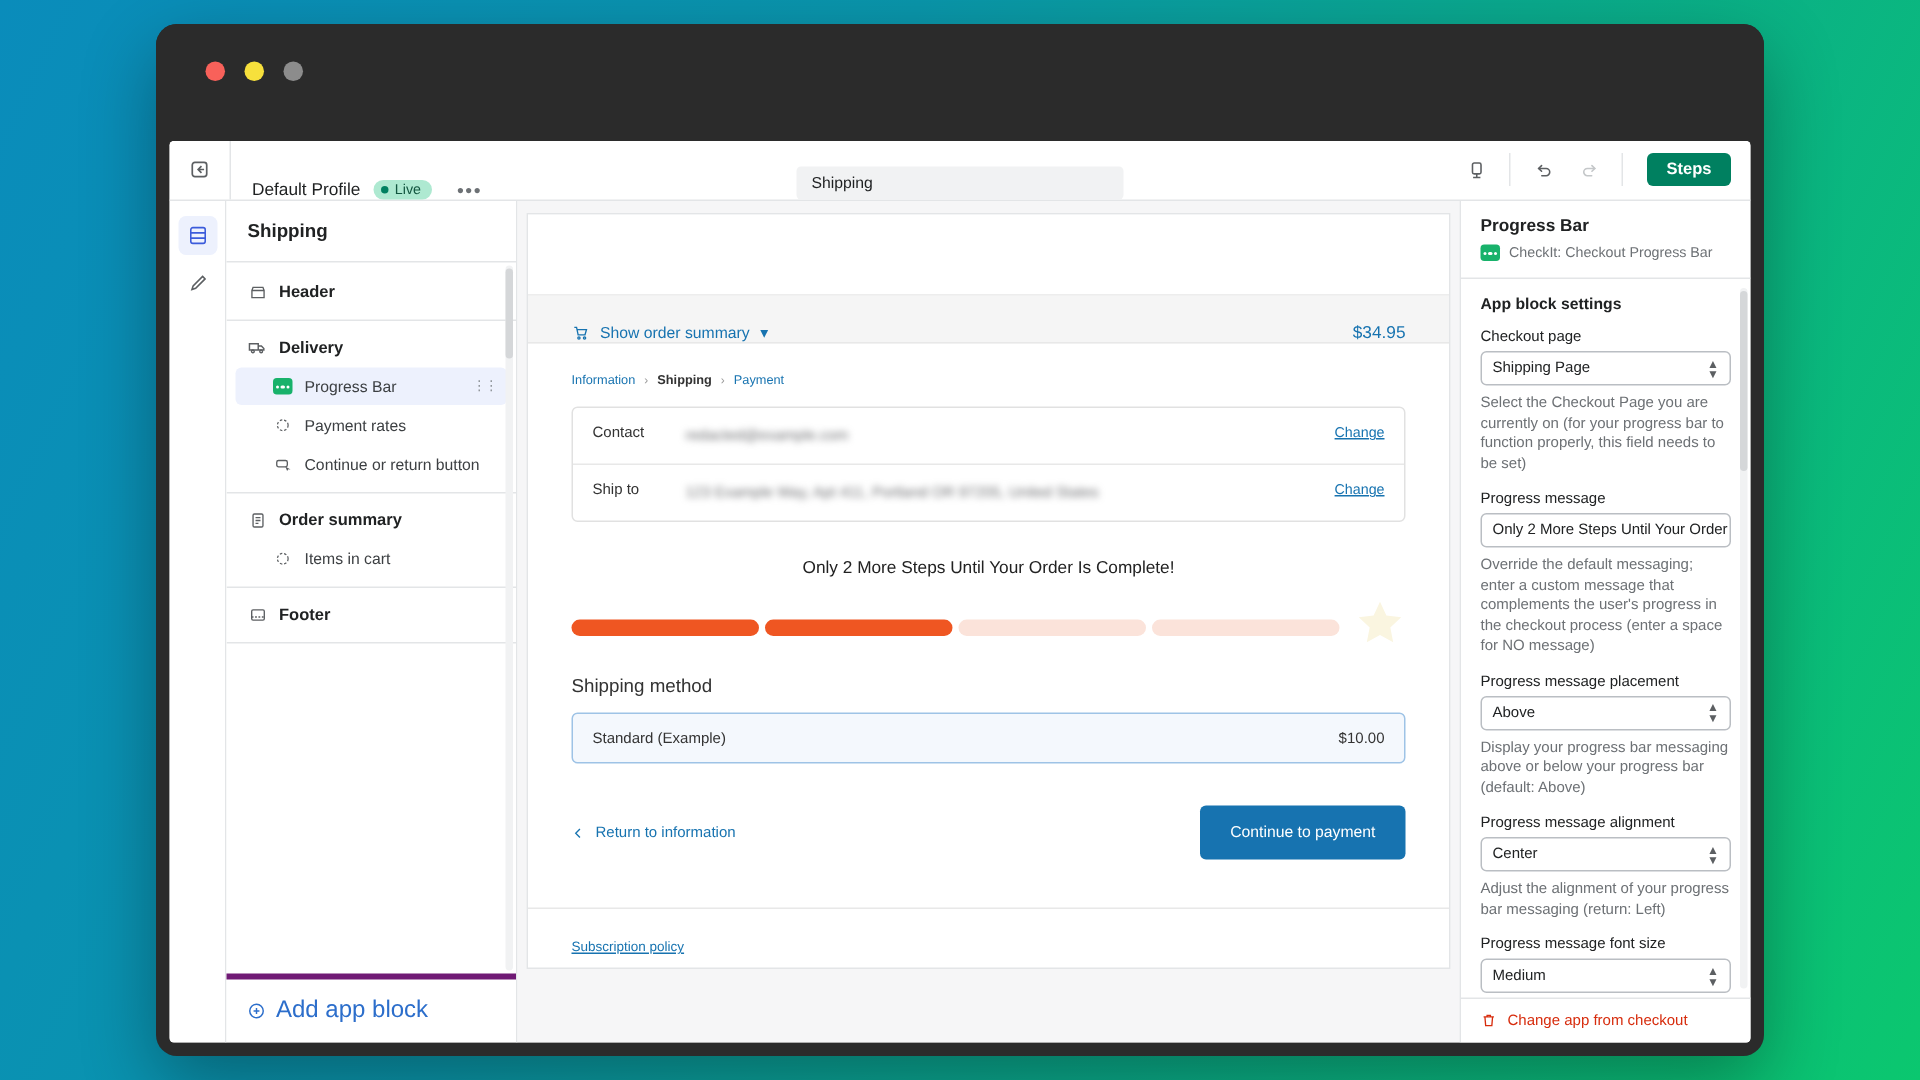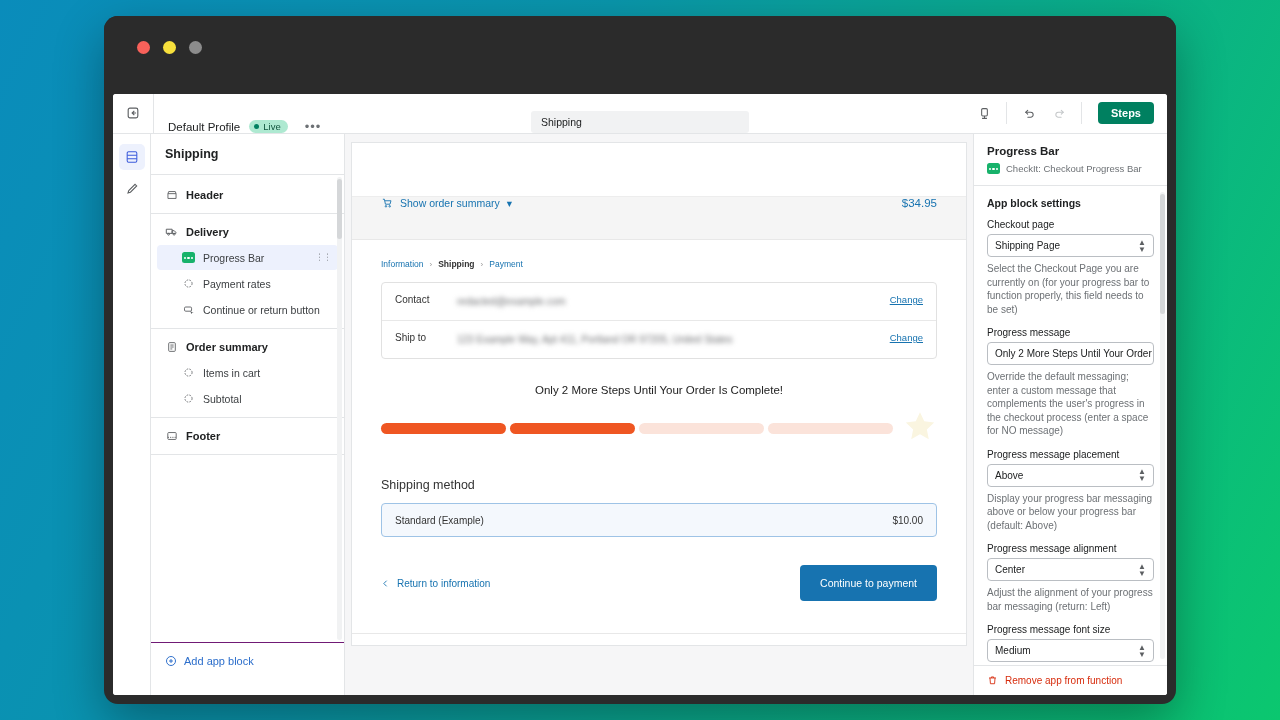--- a/index.html
+++ b/index.html
@@ -122,41 +122,41 @@
   .nav-row.top { font-weight: 600; }
   .nav-row.selected { background: #edf1fd; }
   .nav-ico { width: 13px; height: 13px; display: flex; align-items: center; justify-content: center; color: #5c5f62; flex: 0 0 auto; }
   .app-ico {
     width: 13px; height: 11px; border-radius: 2.5px; background: #18b26b;
     display: flex; align-items: center; justify-content: center; gap: 1px; flex: 0 0 auto;
   }
   .app-ico i { display: block; width: 2.5px; height: 2px; background: #fff; border-radius: 1px; }
   .drag-handle { margin-left: auto; margin-right: 7px; color: #8c9196; font-size: 9px; letter-spacing: -1px; line-height: 5px; cursor: grab; }
   .add-block {
-    border-top: 1px solid #701a75;
+    border-top: 4px solid #701a75;
     display: flex; align-items: center; gap: 7px;
-    padding: 12px 0 28px 14px;
-    font-size: 11px; color: #2c6ecb; cursor: pointer;
+    padding: 12px 0 12px 14px;
+    font-size: 16px; color: #2c6ecb; cursor: pointer;
   }
   .sb-track { position: absolute; right: 2px; top: 2px; width: 5px; bottom: 2px; background: #f1f2f3; border-radius: 3px; }
   .sb-thumb { position: absolute; right: 2px; top: 4px; width: 5px; height: 60px; background: #d5d7d9; border-radius: 3px; }
 
   
   .preview-outer { flex: 1; background: #f6f6f7; display: flex; justify-content: center; padding: 8px 0 0 0; position: relative; }
   .preview {
     width: 616px; height: 504px;
     background: #fff;
     border: 1px solid #e3e5e7;
     overflow: hidden;
     position: relative;
   }
   .pv-blank { height: 53px; background: #fff; }
   .pv-summary {
-    height: 44px; background: #f5f5f5;
-    display: flex; align-items: flex-start; justify-content: space-between;
+    height: 33px; background: #f5f5f5;
+    display: flex; align-items: flex-end; justify-content: space-between;
     padding: 0 29px 0 29px;
     border-top: 1px solid #ededed; border-bottom: 1px solid #e8e8e8;
   }
   .pv-sum-left { display: flex; align-items: center; gap: 7px; font-size: 10.5px; color: #1773b0; cursor: pointer; }
   .pv-total { font-size: 11.5px; color: #1773b0; font-weight: 500; padding-left: 12px; }
   .pv-inner { padding: 19px 29px 0 29px; }
   .crumbs { display: flex; align-items: center; gap: 6px; font-size: 8.5px; }
   .crumbs a { color: #1773b0; text-decoration: none; cursor: pointer; }
   .crumbs .cur { color: #333; font-weight: 600; }
   .crumbs .sep { color: #999; font-size: 8px; }
@@ -165,21 +165,21 @@
   .info-row + .info-row { border-top: 1px solid #e8e8e8; }
   .info-label { width: 52px; font-size: 10px; color: #333; flex: 0 0 auto; }
   .info-val { flex: 1; font-size: 10px; color: #6f7073; filter: blur(2.6px); line-height: 15px; user-select: none; }
   .info-change { font-size: 9.5px; color: #1773b0; text-decoration: underline; cursor: pointer; flex: 0 0 auto; }
 
   .prog-msg { text-align: center; font-size: 11.5px; color: #222; margin-top: 25px; font-weight: 500; }
   .prog-bar { display: flex; align-items: center; gap: 4px; margin-top: 14px; }
   .seg { height: 11px; border-radius: 6px; flex: 1; }
   .star { margin-left: 6px; flex: 0 0 auto; }
 
-  .ship-head { font-size: 12.5px; color: #333; margin-top: 31px; }
+  .ship-head { font-size: 12.5px; color: #333; margin-top: 13px; }
   .ship-opt {
     margin-top: 11px; height: 34px;
     border: 1px solid #9ec3e6; border-radius: 4px; background: #f4f8fd;
     display: flex; align-items: center; justify-content: space-between;
     padding: 0 13px; font-size: 10px; color: #333; cursor: pointer;
   }
   .pv-actions { display: flex; align-items: center; justify-content: space-between; margin-top: 28px; padding-bottom: 32px; }
   .ret-link { display: flex; align-items: center; gap: 7px; font-size: 10px; color: #1773b0; cursor: pointer; }
   .cta {
     background: #1773b0; color: #fff; border: none;
@@ -358,28 +358,20 @@
                   <span>Order summary</span>
                 </div>
                 <div class="nav-row sub">
                   <span class="nav-ico">
                     <svg width="11" height="11" viewBox="0 0 16 16" fill="none" stroke="currentColor" stroke-width="1.2" stroke-dasharray="2.4 1.8">
                       <circle cx="8" cy="8" r="5.2"></circle>
                     </svg>
                   </span>
                   <span>Items in cart</span>
                 </div>
-                <div class="nav-row sub">
-                  <span class="nav-ico">
-                    <svg width="11" height="11" viewBox="0 0 16 16" fill="none" stroke="currentColor" stroke-width="1.2" stroke-dasharray="2.4 1.8">
-                      <circle cx="8" cy="8" r="5.2"></circle>
-                    </svg>
-                  </span>
-                  <span>Subtotal</span>
-                </div>
               </div>
               <div class="nav-group">
                 <div class="nav-row top">
                   <span class="nav-ico">
                     <svg width="12" height="12" viewBox="0 0 16 16" fill="none" stroke="currentColor" stroke-width="1.2">
                       <rect x="2.4" y="3.4" width="11.2" height="9.2" rx="1.2"></rect>
                       <path d="M2.4 9.8h11.2" stroke-dasharray="1.6 1.4"></path>
                     </svg>
                   </span>
                   <span>Footer</span>
@@ -529,19 +521,19 @@
                 <div class="help"></div>
               </div>
             </div>
           <div class="sb-track" style="top:6px;bottom:6px;"></div>
           <div class="sb-thumb" style="top:8px;height:120px;"></div>
         </div>
         <div class="set-foot">
           <svg width="11" height="11" viewBox="0 0 16 16" fill="none" stroke="currentColor" stroke-width="1.3">
             <path d="M3 4.3h10M6.4 4.3V2.8h3.2v1.5M4.3 4.3l.7 8.4h6l.7-8.4"></path>
           </svg>
-          <span>Remove app from function</span>
+          <span>Change app from checkout</span>
         </div>
       </div>
 
     </div>
   </div>
 </div>
 
 </body></html>

